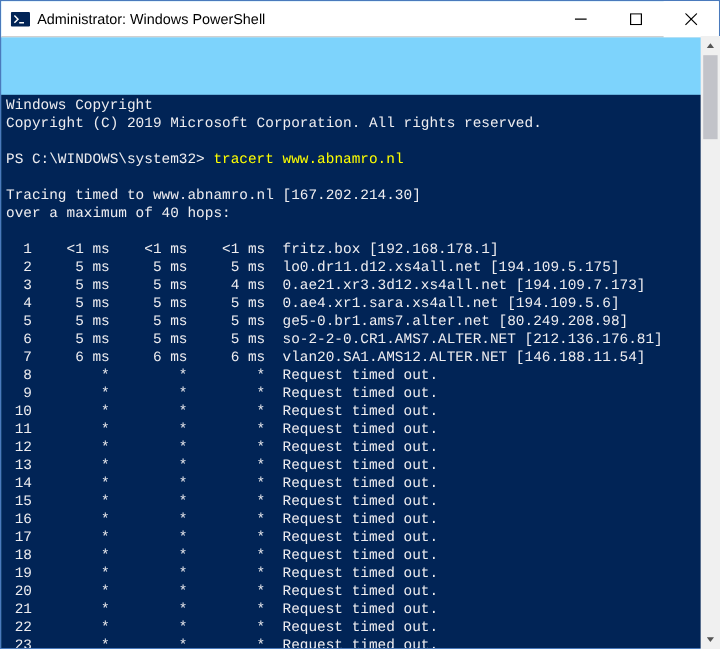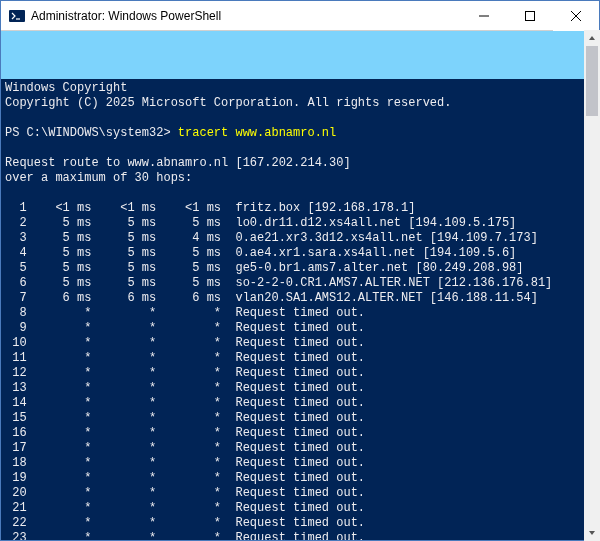--- a/index.html
+++ b/index.html
@@ -117,26 +117,26 @@
     </div>
     <div class="win-btn close">
       <svg width="10" height="10">
           <line x1="0" y1="0" x2="10" y2="10" stroke="#000" stroke-width="1"></line>
           <line x1="10" y1="0" x2="0" y2="10" stroke="#000" stroke-width="1"></line>
         </svg>
     </div>
   </div>
 
   <div class="terminal"><span>Windows Copyright</span>
-<span>Copyright (C) 2025 Microsoft Corporation. All rights reserved.</span>
+<span>Copyright (C) 2019 Microsoft Corporation. All rights reserved.</span>
 
 <span>PS C:\WINDOWS\system32&gt;</span> <span class="cmd">tracert www.abnamro.nl</span>
 
-<span>Request route to www.abnamro.nl [167.202.214.30]</span>
-<span>over a maximum of 30 hops:</span>
+<span>Tracing timed to www.abnamro.nl [167.202.214.30]</span>
+<span>over a maximum of 40 hops:</span>
 
 <span id="hops-container">  1    &lt;1 ms    &lt;1 ms    &lt;1 ms  fritz.box [192.168.178.1]
   2     5 ms     5 ms     5 ms  lo0.dr11.d12.xs4all.net [194.109.5.175]
   3     5 ms     5 ms     4 ms  0.ae21.xr3.3d12.xs4all.net [194.109.7.173]
   4     5 ms     5 ms     5 ms  0.ae4.xr1.sara.xs4all.net [194.109.5.6]
   5     5 ms     5 ms     5 ms  ge5-0.br1.ams7.alter.net [80.249.208.98]
   6     5 ms     5 ms     5 ms  so-2-2-0.CR1.AMS7.ALTER.NET [212.136.176.81]
   7     6 ms     6 ms     6 ms  vlan20.SA1.AMS12.ALTER.NET [146.188.11.54]
   8        *        *        *  Request timed out.
   9        *        *        *  Request timed out.

